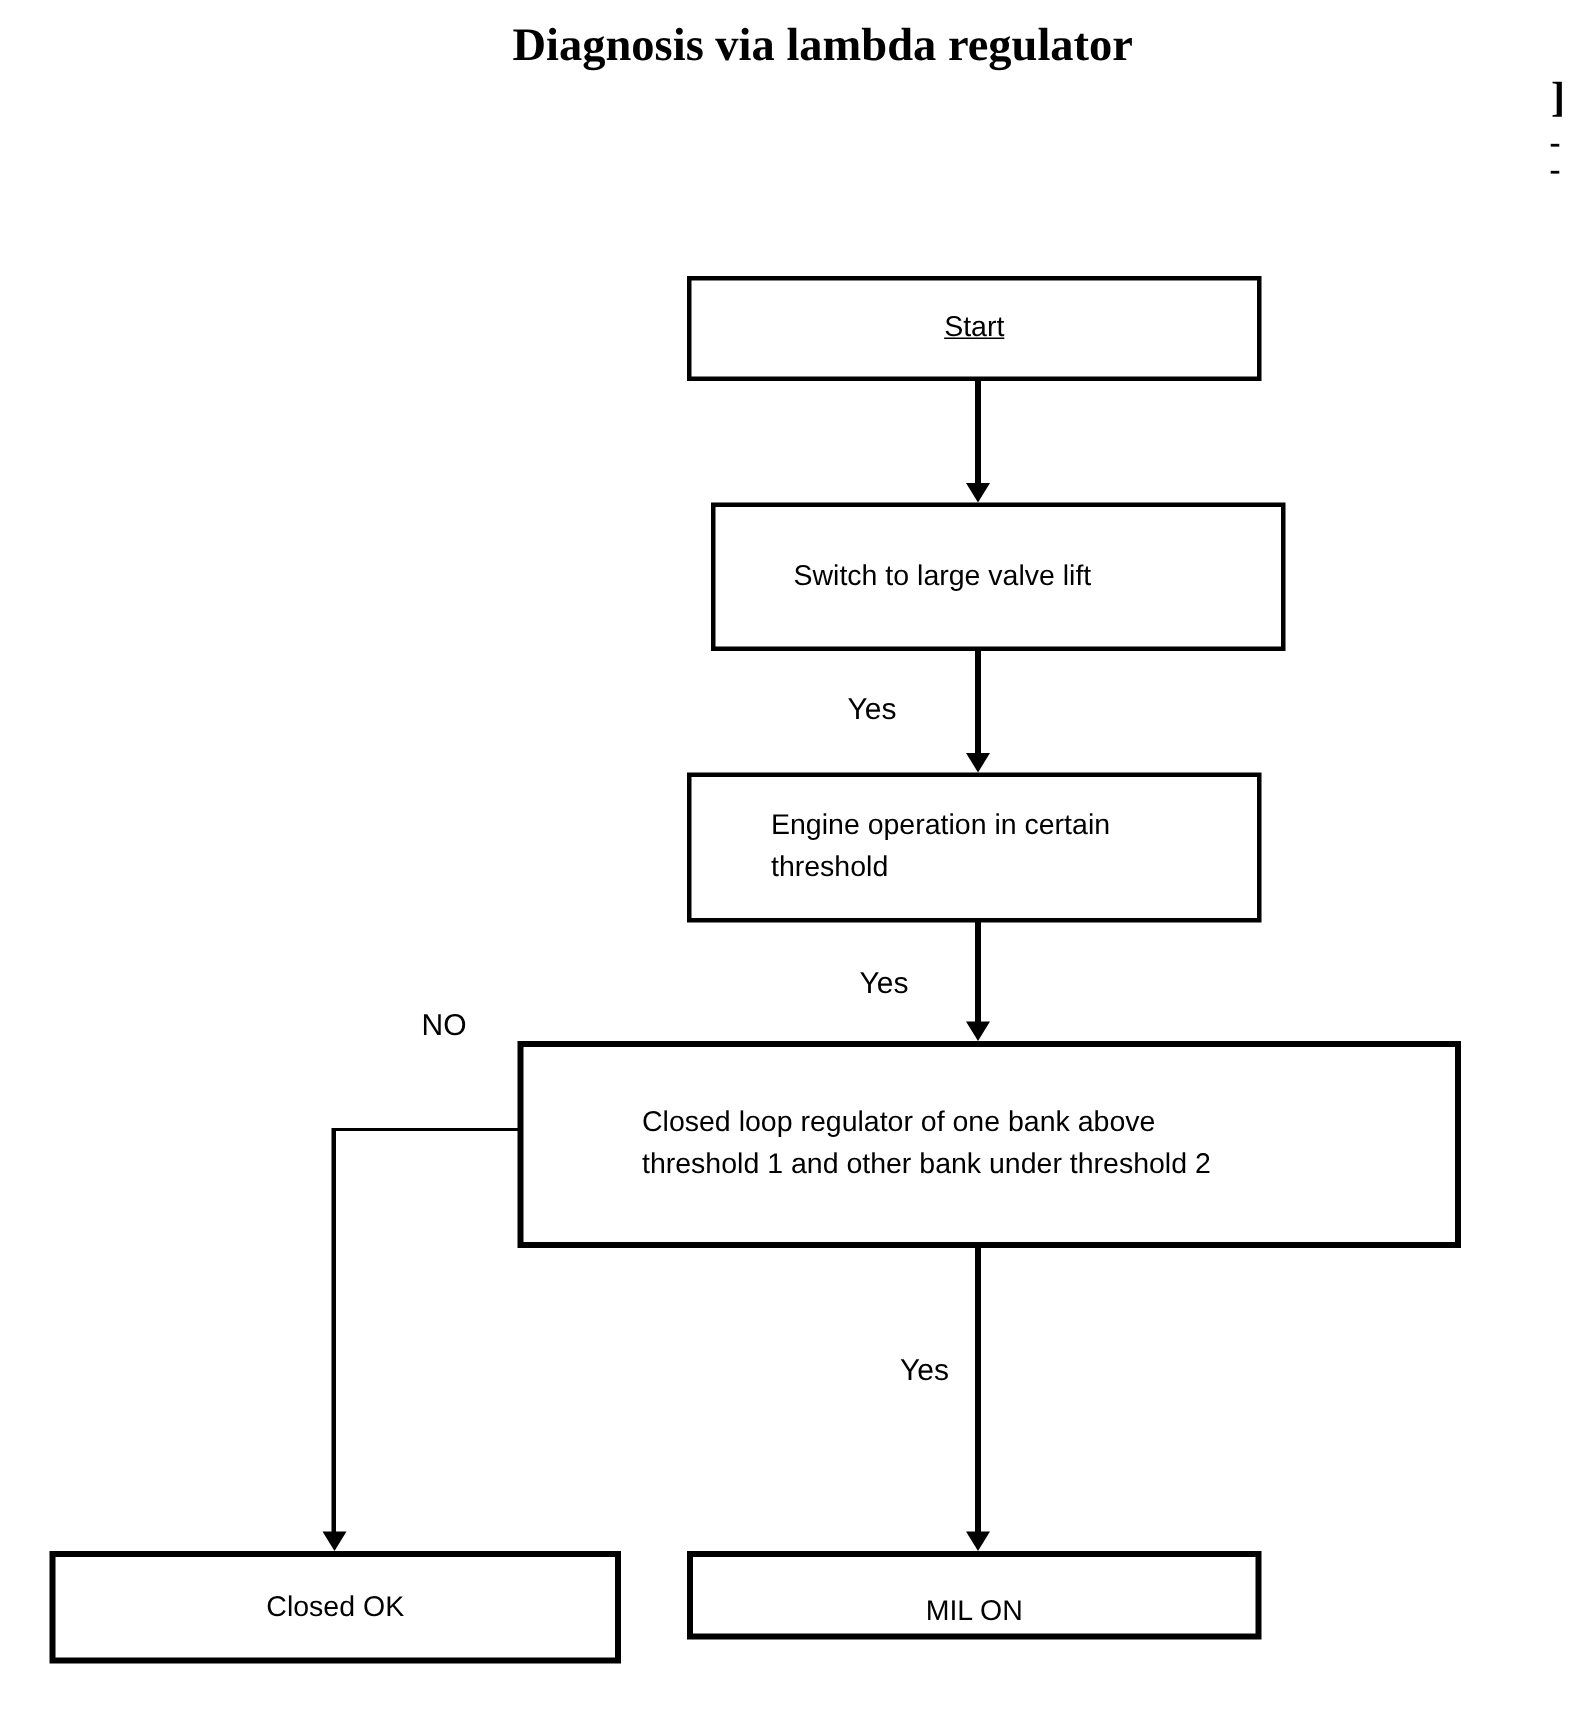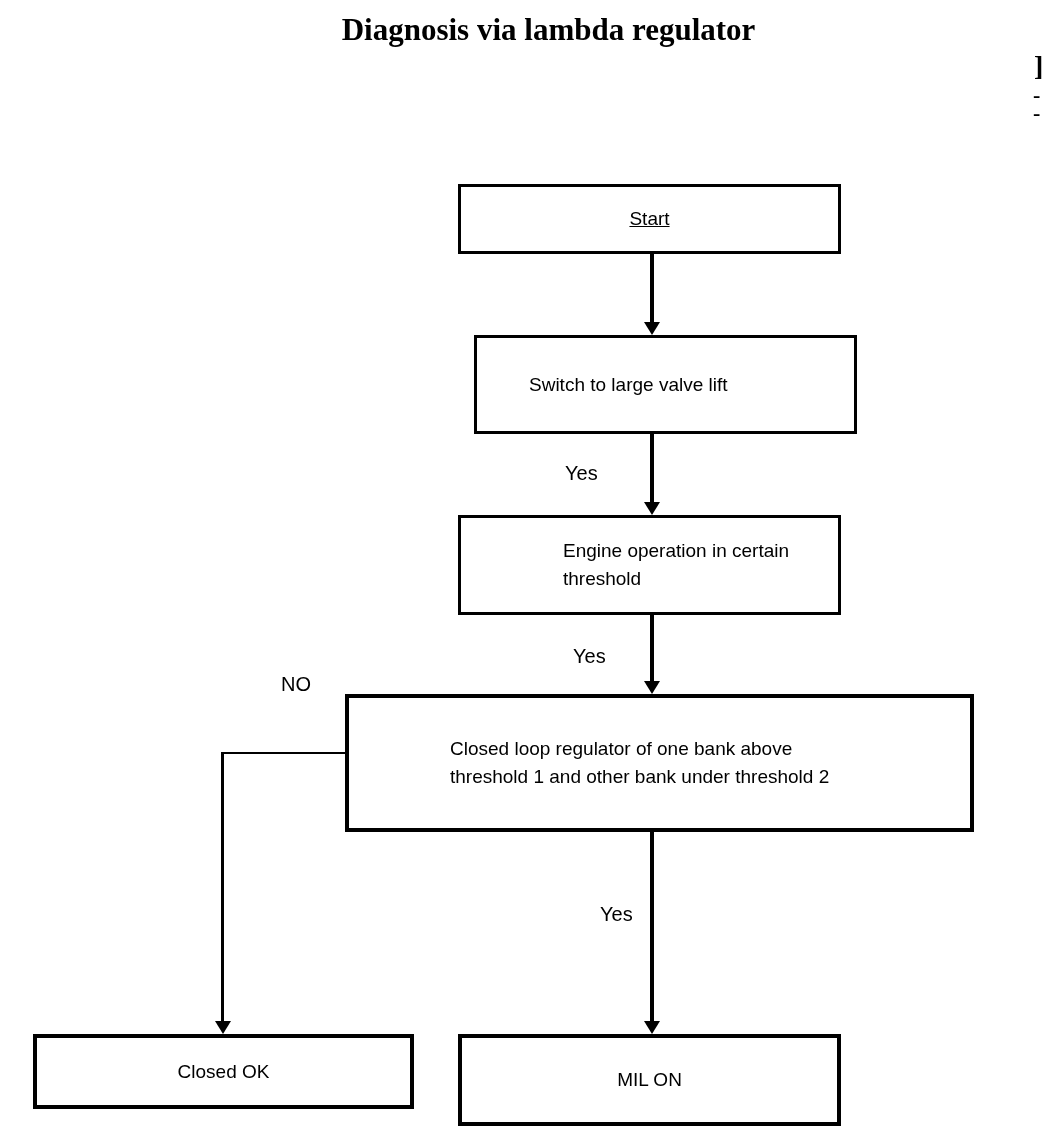--- a/index.html
+++ b/index.html
@@ -35,24 +35,24 @@
     font-size: 19px;
     line-height: 28px;
     color: #000;
   }
   .box.center { justify-content: center; }
   .box.thick { border-width: 4px; }
   .prewrap { white-space: pre-line; }
 
   #box-start    { left: 458px; top: 184px;  width: 383px; height: 70px; text-decoration: underline; }
   #box-switch   { left: 458px; top: 335px;  width: 383px; height: 99px;  padding-left: 52px; margin-left: 16px; }
-  #box-engine   { left: 458px; top: 515px;  width: 383px; height: 100px; padding-left: 53px; justify-content: center; }
-  #box-closed   { left: 345px; top: 694px;  width: 629px; height: 138px; padding-left: 101px; }
+  #box-engine   { left: 458px; top: 515px;  width: 383px; height: 100px; padding-left: 53px; }
+  #box-closed   { left: 345px; top: 694px;  width: 629px; height: 138px; padding-left: 79px; }
   #box-systemok { left: 33px;  top: 1034px; width: 381px; height: 75px; }
-  #box-milon    { left: 458px; top: 1034px; width: 383px; height: 92px; }
+  #box-milon    { left: 458px; top: 1034px; width: 383px; height: 59px; align-items: flex-end; }
 
   .vline { position: absolute; background: #000000; width: 4px; }
   #line-start-switch  { left: 650px; top: 253px; height: 70px; }
   #line-switch-engine { left: 650px; top: 433px; height: 70px; }
   #line-engine-closed { left: 650px; top: 614px; height: 68px; }
   #line-closed-mil    { left: 650px; top: 831px; height: 191px; }
   #line-no-vertical   { left: 221px; top: 752px; height: 270px; width: 3px; }
 
   .hline { position: absolute; background: #000000; height: 2px; }
   #line-no-horizontal { left: 222px; top: 752px; width: 124px; }

